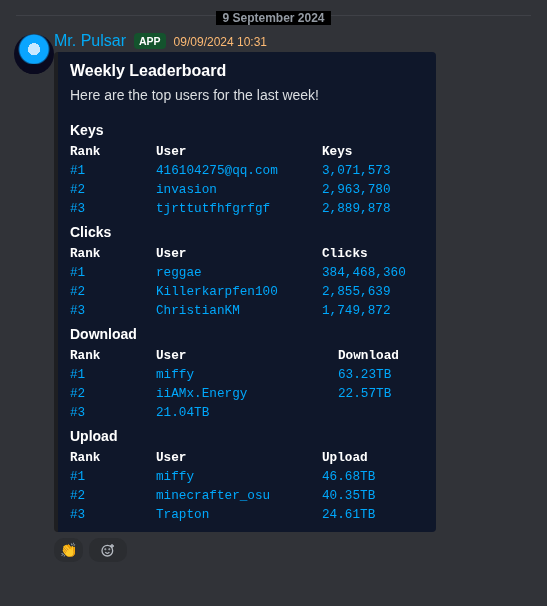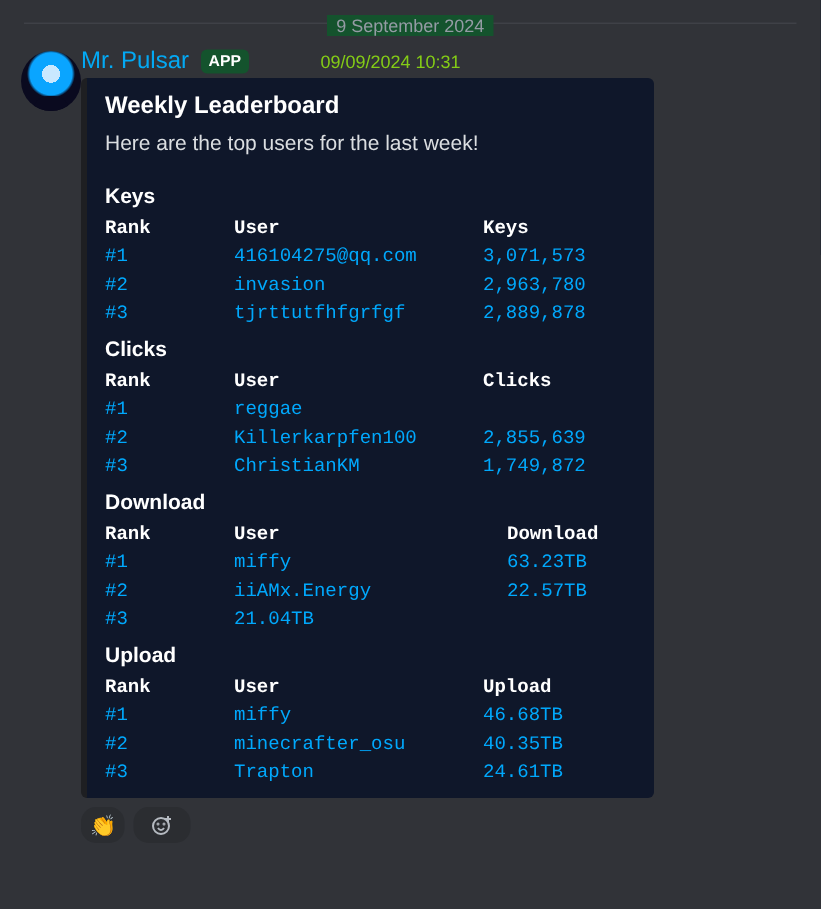--- a/index.html
+++ b/index.html
@@ -22,24 +22,24 @@
   .date-divider::before {
     content: "";
     position: absolute;
     left: 0; right: 0;
     top: 14.5px;
     height: 1px;
     background: #3f4147;
   }
   .date-divider span {
     position: relative;
-    background: #14532d;
+    background: #000000;
     padding: 0 6px;
     font-size: 12px;
-    font-weight: 400;
+    font-weight: 700;
     color: #949ba4;
   }
   .message {
     display: flex;
     padding: 8px 14px 0 14px;
     gap: 0;
   }
   .avatar {
     width: 40px;
     height: 40px;
@@ -75,23 +75,22 @@
     background: #14532d;
     color: #fff;
     font-size: 10.5px;
     font-weight: 600;
     padding: 1px 5px;
     border-radius: 4px;
     line-height: 14px;
     align-self: center;
   }
   .timestamp {
-    color: #84cc16;
+    color: #fdba74;
     font-size: 12px;
-    margin-left: 40px;
   }
   .embed {
     border-left: 4px solid #1e1f22;
     background: #0f172a;
     border-radius: 4px;
     padding: 10px 14px 8px 12px;
     width: 352px;
     font-size: 14px;
   }
   .embed-title {
@@ -196,20 +195,21 @@
       <div class="section-title">Clicks</div>
       <div class="lb-table">
         <div class="lb-head">
           <span class="c-rank">Rank</span>
           <span class="c-user">User</span>
           <span class="c-val">Clicks</span>
         </div>
         <div class="lb-row">
           <span class="c-rank">#1</span>
           <span class="c-user">reggae</span>
+          <span class="c-val">384,468,360</span>
         </div>
         <div class="lb-row">
           <span class="c-rank">#2</span>
           <span class="c-user">Killerkarpfen100</span>
           <span class="c-val">2,855,639</span>
         </div>
         <div class="lb-row">
           <span class="c-rank">#3</span>
           <span class="c-user">ChristianKM</span>
           <span class="c-val">1,749,872</span>

